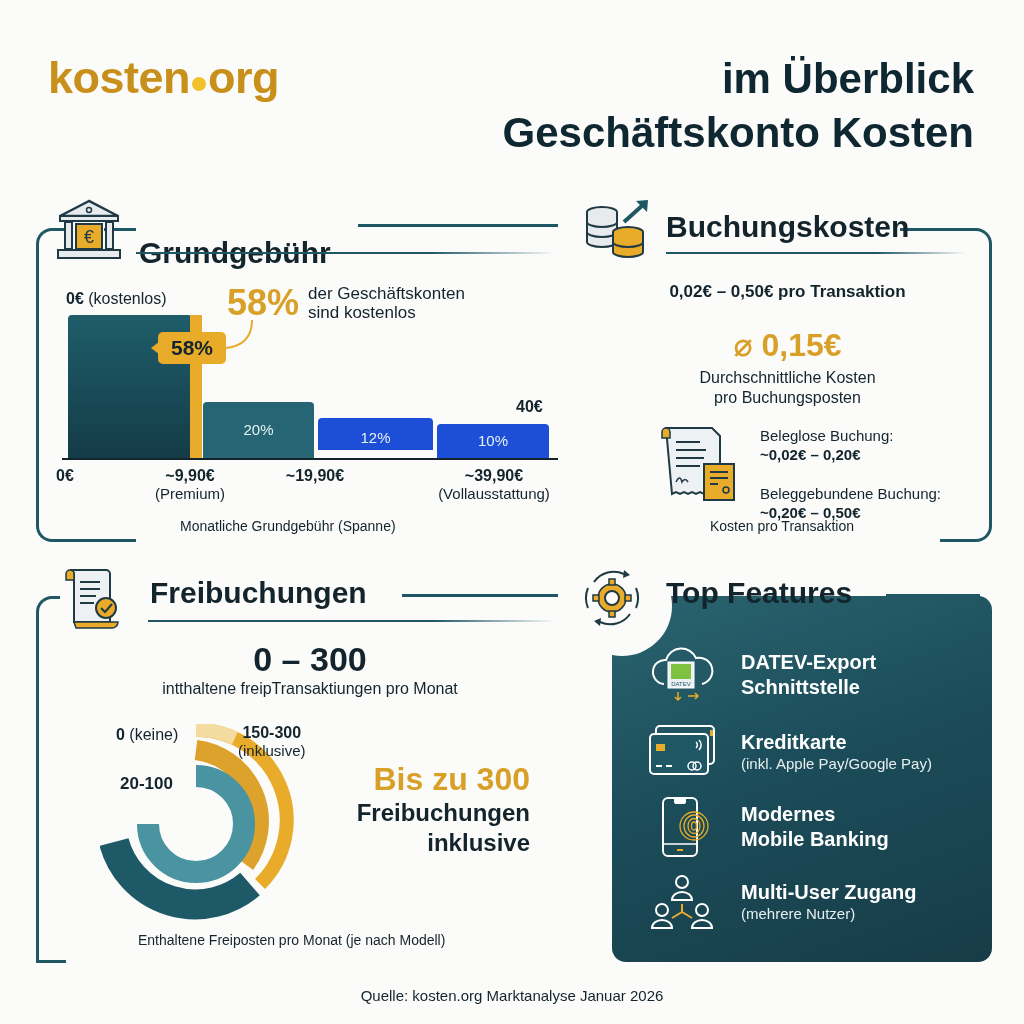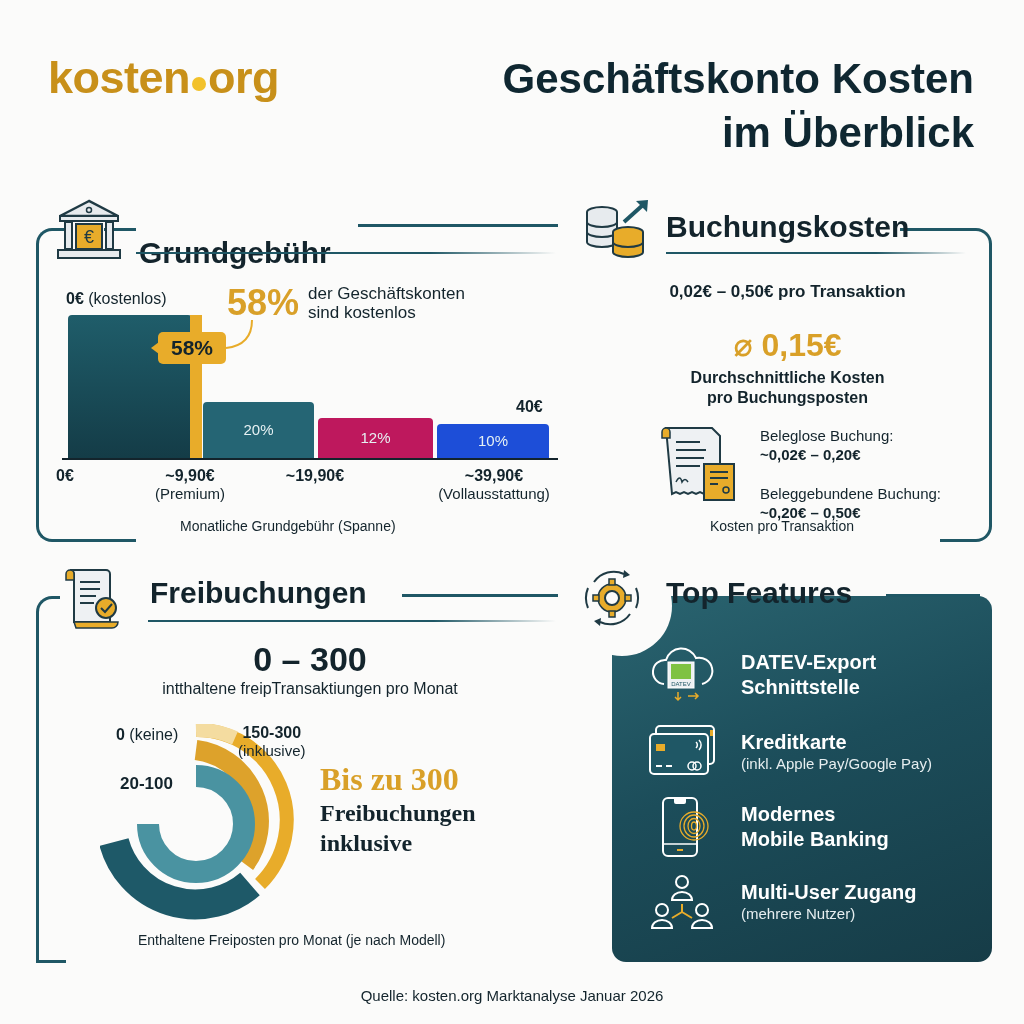--- a/index.html
+++ b/index.html
@@ -35,22 +35,22 @@
   .feat-title { color: #fff; font-size: 20px; font-weight: 700; line-height: 25px; }
   .feat-sub { color: #e6eef0; font-size: 15px; font-weight: 400; }
 </style>
 </head>
 <body>
 
 <div class="abs logo">
   <span>kosten</span><span class="dot"></span><span>org</span>
 </div>
 <div class="abs title">
+  <div>im Überblick</div>
   <div>Geschäftskonto Kosten</div>
-  <div>im Überblick</div>
 </div>
 
 <div class="abs frame frame-l1" style="width:100px;border-right:none;"></div>
 <div class="abs" style="left:64px;top:226px;width:40px;height:6px;background:#fbfbfa;"></div>
 <div class="abs" style="left:136px;top:538px;width:420px;height:8px;background:#fbfbfa;"></div>
 
 <div class="abs frame frame-r1" style="left:890px;width:102px;"></div>
 <div class="abs" style="left:570px;top:226px;width:330px;height:6px;background:#fbfbfa;"></div>
 <div class="abs" style="left:560px;top:538px;width:380px;height:8px;background:#fbfbfa;"></div>
 
@@ -87,21 +87,21 @@
 <div class="abs" style="left:190px;top:315px;width:12px;height:143px;background:#e8ac2a;"></div>
 <div class="abs" style="left:158px;top:332px;width:68px;height:32px;background:#e8ac2a;border-radius:5px;font-size:21px;font-weight:700;text-align:center;line-height:32px;color:#13242c;">
   <span>58%</span>
 </div>
 <div class="abs" style="left:151px;top:342px;width:0;height:0;border-top:6px solid transparent;border-bottom:6px solid transparent;border-right:8px solid #e8ac2a;"></div>
 <svg class="abs" style="left:222px;top:318px;" width="40" height="40">
   <path d="M30 2 C 30 18, 22 28, 4 30" fill="none" stroke="#e8ac2a" stroke-width="2"></path>
 </svg>
 
 <div class="bar" style="left:203px;top:402px;width:111px;height:56px;background:#256574;line-height:56px;">20%</div>
-<div class="bar" style="left:318px;top:418px;width:115px;height:40px;background:#be185d;line-height:40px;">12%</div>
+<div class="bar" style="left:318px;top:418px;width:115px;height:32px;background:#1d4ed8;line-height:40px;">12%</div>
 <div class="bar" style="left:437px;top:424px;width:112px;height:34px;background:#1d4ed8;line-height:34px;">10%</div>
 <div class="abs" style="left:516px;top:398px;font-size:16px;font-weight:700;">40€</div>
 
 <div class="abs axis"></div>
 <div class="abs xt" style="left:56px;top:467px;width:30px;text-align:left;"><span>0€</span></div>
 <div class="abs xt" style="left:140px;top:467px;width:100px;"><span>~9,90€</span><small>(Premium)</small></div>
 <div class="abs xt" style="left:265px;top:467px;width:100px;"><span>~19,90€</span></div>
 <div class="abs xt" style="left:424px;top:467px;width:140px;"><span>~39,90€</span><small>(Vollausstattung)</small></div>
 <div class="abs" style="left:180px;top:518px;font-size:14px;">Monatliche Grundgebühr (Spanne)</div>
 
@@ -120,21 +120,21 @@
     </g>
     <path d="M40 24 L60 6" stroke="#1f5765" stroke-width="4"></path>
     <polygon points="52,3 64,2 63,14" fill="#1f5765"></polygon>
   </svg>
 </div>
 <div class="abs sec-head" style="left:666px;top:210px;text-align:center;">Buchungskosten</div>
 <div class="abs underline" style="left:666px;top:252px;width:300px;"></div>
 
 <div class="abs" style="left:600px;top:282px;width:375px;text-align:center;font-size:17px;font-weight:700;">0,02€ – 0,50€ pro Transaktion</div>
 <div class="abs" style="left:600px;top:326px;width:375px;text-align:center;font-size:32px;font-weight:700;color:#d9a028;">⌀ 0,15€</div>
-<div class="abs" style="left:600px;top:368px;width:375px;text-align:center;font-size:16px;line-height:20px;font-weight:bold;">
+<div class="abs" style="left:600px;top:368px;width:375px;text-align:center;font-size:16px;line-height:20px;">
   <div>Durchschnittliche Kosten</div>
   <div>pro Buchungsposten</div>
 </div>
 
 <div class="abs" style="left:660px;top:424px;width:80px;height:80px;">
   <svg width="80" height="80" viewBox="0 0 80 80">
     <path d="M6 4 h46 l8 8 v58 l-4 -2 l-4 2 l-4 -2 l-4 2 l-4 -2 l-4 2 l-4 -2 l-4 2 l-4 -2 l-4 2 l-4 -2 l-4 2 z" fill="#eef1f3" stroke="#1f3a44" stroke-width="2"></path>
     <path d="M2 8 a4 4 0 0 1 8 0 v6 h-8 z" fill="#e8ac2a" stroke="#1f3a44" stroke-width="1.5"></path>
     <g stroke="#1f3a44" stroke-width="2">
         <line x1="16" y1="18" x2="40" y2="18"></line>
@@ -197,21 +197,21 @@
 <div class="abs" style="left:116px;top:726px;font-size:16px;">
   <b>0</b>
   <span>(keine)</span>
 </div>
 <div class="abs" style="left:238px;top:724px;font-size:16px;line-height:18px;text-align:center;">
   <div style="font-weight:700;">150-300</div>
   <div style="font-size:15px;">(inklusive)</div>
 </div>
 <div class="abs" style="left:120px;top:774px;font-size:17px;font-weight:700;">20-100</div>
 
-<div class="abs" style="left:320px;top:760px;width:210px;text-align:left;font-family:Liberation Serif, serif;">
+<div class="abs" style="left:320px;top:760px;width:210px;text-align:right;">
   <div style="font-size:32px;font-weight:700;color:#d9a028;line-height:38px;">Bis zu 300</div>
   <div style="font-size:24px;font-weight:700;line-height:30px;">Freibuchungen</div>
   <div style="font-size:24px;font-weight:700;line-height:30px;">inklusive</div>
 </div>
 <div class="abs" style="left:138px;top:932px;font-size:14px;">Enthaltene Freiposten pro Monat (je nach Modell)</div>
 
 <div class="abs panel"></div>
 <div class="abs panel-notch"></div>
 <div class="abs" style="left:580px;top:566px;width:64px;height:64px;">
   <svg width="64" height="64" viewBox="0 0 64 64">

